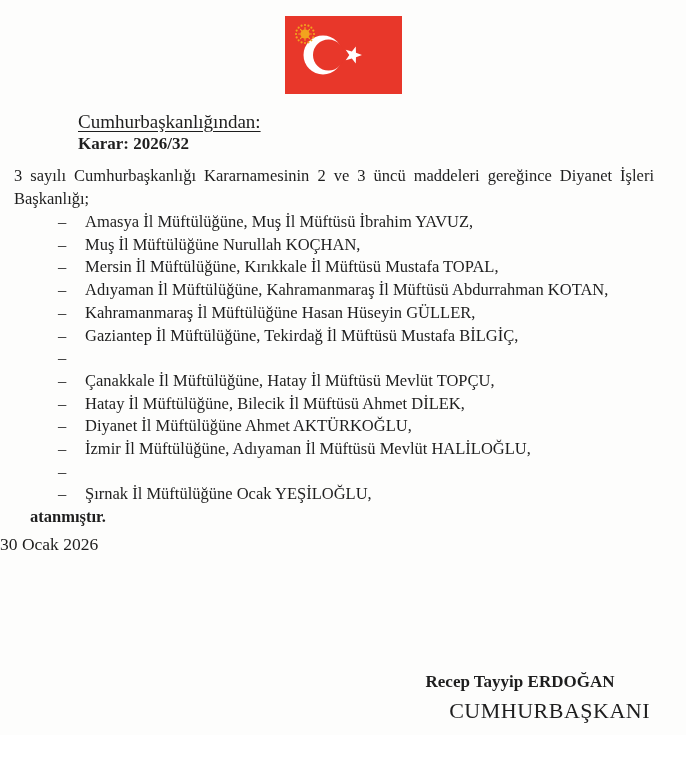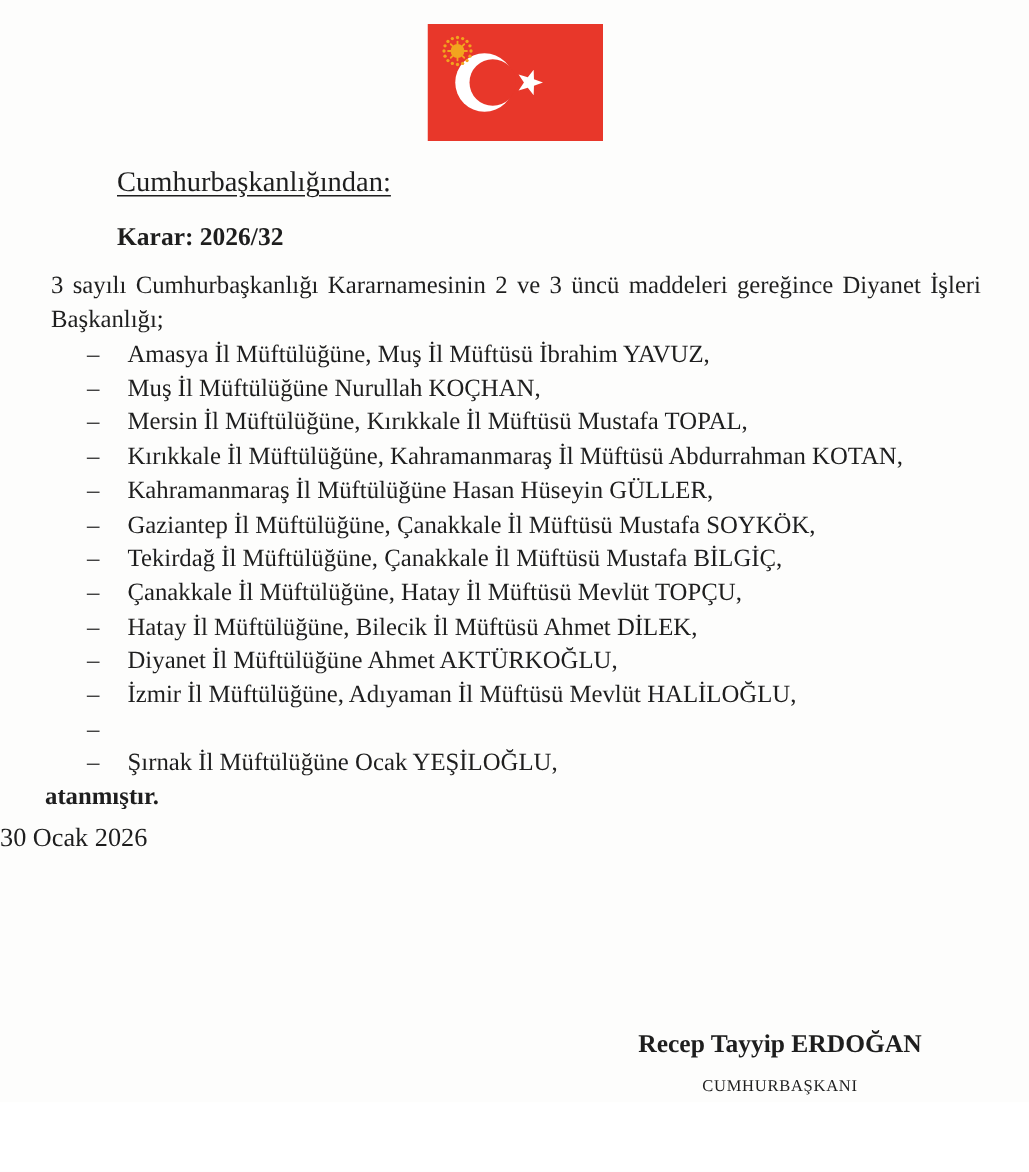--- a/index.html
+++ b/index.html
@@ -24,27 +24,27 @@
   }
   .flag-wrap svg{display:block;width:100%;height:100%;}
   .issuer{
     margin:16px 0 0 78px;
     font-size:19px;
     line-height:24px;
     text-decoration:underline;
     text-underline-offset:3px;
   }
   .decision{
-    margin:14px 0 0 78px;
+    margin:0 0 0 78px;
     font-size:17px;
     line-height:20px;
     font-weight:bold;
   }
   .intro{
-    margin:10px 32px 0 34px;
+    margin:10px 32px 0 14px;
     font-size:16.5px;
     line-height:23px;
   }
   .intro-line1{
     text-align:justify;
     text-align-last:justify;
   }
   .list{
     margin:1px 0 0 58px;
   }
@@ -73,22 +73,23 @@
     margin:112px 0 0 390px;
     width:260px;
     text-align:center;
     line-height:29px;
   }
   .sig-name{
     font-size:17px;
     font-weight:bold;
   }
   .sig-title{
-    font-size:11px;
+    font-size:22px;
     letter-spacing:0.5px;
+    text-align:right;
   }
 </style>
 </head>
 <body>
 
 <div class="page">
 
   <div class="flag-wrap">
     <svg viewBox="0 0 117 78" xmlns="http://www.w3.org/2000/svg">
       <rect x="0" y="0" width="117" height="78" fill="var(--flag-red)"></rect>
@@ -148,33 +149,32 @@
     <div class="item">
         <span class="dash">–</span>
         <span class="item-text">Muş İl Müftülüğüne Nurullah KOÇHAN,</span>
       </div>
     <div class="item">
         <span class="dash">–</span>
         <span class="item-text">Mersin İl Müftülüğüne, Kırıkkale İl Müftüsü Mustafa TOPAL,</span>
       </div>
     <div class="item">
         <span class="dash">–</span>
-        <span class="item-text">Kırıkkale İl Müftülüğüne, Kahramanmaraş İl Müftüsü Abdurrahman KOTAN,</span>
+        <span class="item-text">Adıyaman İl Müftülüğüne, Kahramanmaraş İl Müftüsü Abdurrahman KOTAN,</span>
       </div>
     <div class="item">
         <span class="dash">–</span>
         <span class="item-text">Kahramanmaraş İl Müftülüğüne Hasan Hüseyin GÜLLER,</span>
       </div>
     <div class="item">
         <span class="dash">–</span>
-        <span class="item-text">Gaziantep İl Müftülüğüne, Çanakkale İl Müftüsü Mustafa SOYKÖK,</span>
-      </div>
-    <div class="item">
-        <span class="dash">–</span>
-        <span class="item-text">Tekirdağ İl Müftülüğüne, Çanakkale İl Müftüsü Mustafa BİLGİÇ,</span>
+        <span class="item-text">Gaziantep İl Müftülüğüne, Tekirdağ İl Müftüsü Mustafa BİLGİÇ,</span>
+      </div>
+    <div class="item">
+        <span class="dash">–</span>
       </div>
     <div class="item">
         <span class="dash">–</span>
         <span class="item-text">Çanakkale İl Müftülüğüne, Hatay İl Müftüsü Mevlüt TOPÇU,</span>
       </div>
     <div class="item">
         <span class="dash">–</span>
         <span class="item-text">Hatay İl Müftülüğüne, Bilecik İl Müftüsü Ahmet DİLEK,</span>
       </div>
     <div class="item">

